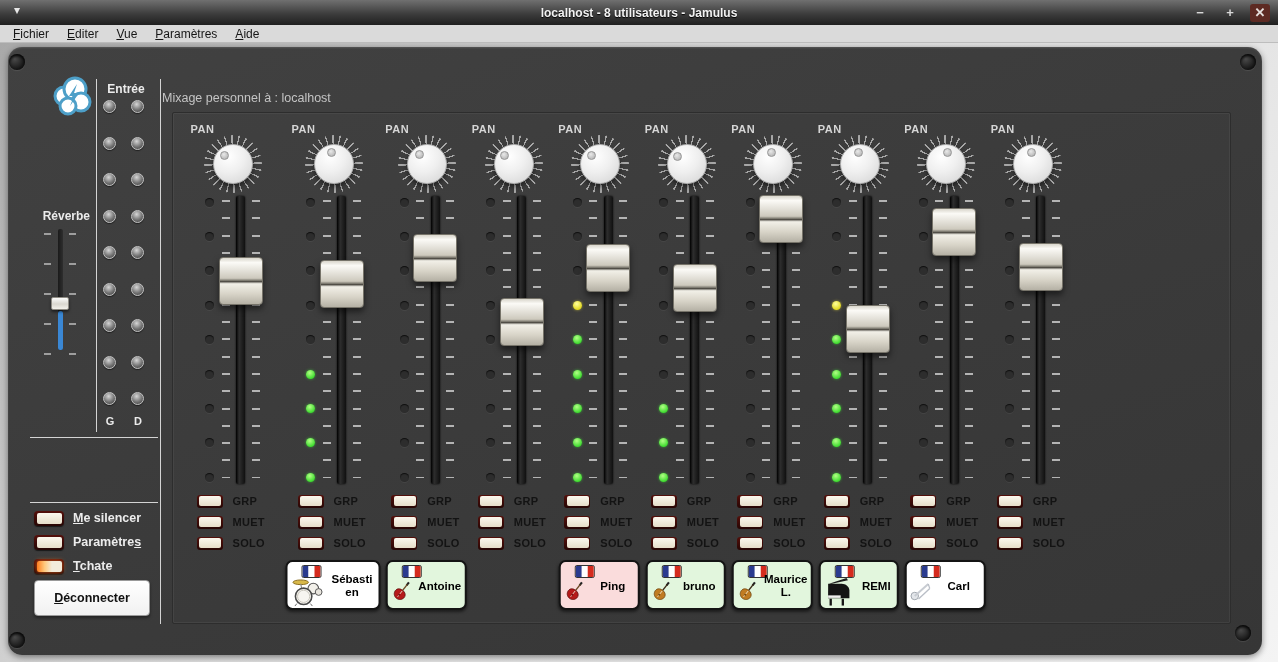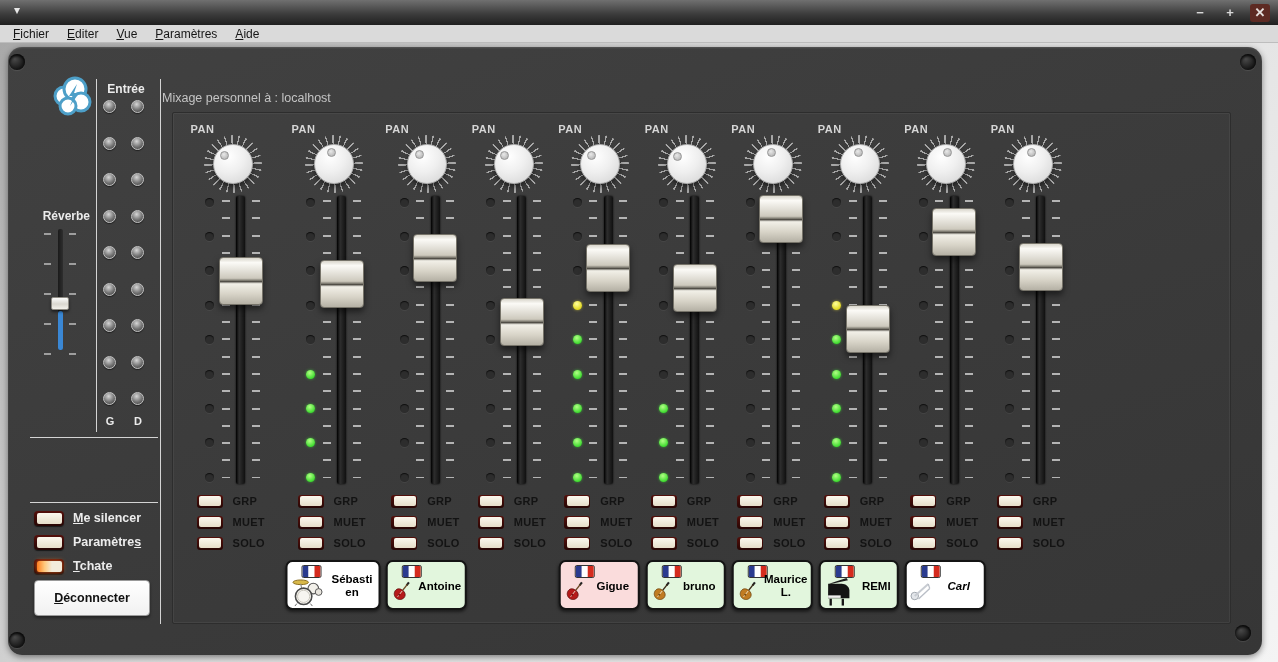--- a/index.html
+++ b/index.html
@@ -99,20 +99,21 @@
   .plate-icon svg{width:100%;height:100%;}
   .plate-name{position:absolute;top:2px;bottom:0;right:3px;display:flex;align-items:center;justify-content:center;
     text-align:center;font-size:11.5px;font-weight:bold;color:#000;line-height:1.12;word-break:break-word;}
 </style>
 </head>
 <body>
 
 <div class="window">
   <div class="titlebar">
     <span class="tb-icon">▾</span>
+    <span class="tb-title">localhost - 8 utilisateurs - Jamulus</span>
     <span class="tb-btns">
       <span class="tb-btn">−</span>
       <span class="tb-btn">+</span>
       <span class="tb-btn tb-close">✕</span>
     </span>
   </div>
 
   <div class="menubar" id="menubar">
       <span class="menu-item"><span></span><u>F</u><span>ichier</span></span>
       <span class="menu-item"><span></span><u>E</u><span>diter</span></span>
@@ -464,21 +465,21 @@
               </div>
               <div class="plate-icon" style="width: 24px;"><svg viewBox="0 0 32 32">
                   <g transform="rotate(38 16 16)">
                     <rect x="14.6" y="0.5" width="2.8" height="5" fill="#222"></rect>
                     <rect x="15.1" y="4" width="1.9" height="13" fill="#6b4a26"></rect>
                     <path d="M16 14 c4.5 0 7.5 2.6 7.5 6.2 c0 4 -3.4 7.3 -7.5 7.3 c-4.1 0 -7.5 -3.3 -7.5 -7.3 c0 -3.6 3 -6.2 7.5 -6.2 z" fill="#b51a1a" stroke="#5e0d0d"></path>
                     <line x1="16" y1="15" x2="16" y2="25" stroke="#e8e2d2" stroke-width="1.1"></line>
                     <circle cx="16" cy="21.5" r="1.4" fill="#7a1111"></circle>
                   </g>
                 </svg></div>
-              <div class="plate-name" style="left: 30px;">Gigue</div>
+              <div class="plate-name" style="left: 30px;">Ping</div>
             </div>
           </div>
           <div class="strip">
             <div class="core">
               <div class="pan-label">PAN</div>
               <div class="knob">
                 <div class="knob-ring"></div>
                 <div class="knob-body">
                   <div class="knob-dot" style="left: 4.7918px; top: 7.44658px;"></div>
                 </div>
@@ -703,21 +704,21 @@
                 <span style="background: rgb(42, 59, 143);"></span>
                 <span style="background: rgb(255, 255, 255);"></span>
                 <span style="background: rgb(213, 43, 30);"></span>
               </div>
               <div class="plate-icon" style="width: 24px;"><svg viewBox="0 0 32 32">
                   <circle cx="8" cy="22" r="5" fill="#e3e6ea" stroke="#9aa0a8" stroke-width="1.2"></circle>
                   <line x1="8" y1="22" x2="26" y2="6" stroke="#c8ccd2" stroke-width="2.6"></line>
                   <line x1="13" y1="26" x2="28" y2="12" stroke="#b9bec6" stroke-width="1.8"></line>
                   <line x1="26" y1="6" x2="28" y2="12" stroke="#b9bec6" stroke-width="1.6"></line>
                 </svg></div>
-              <div class="plate-name" style="left: 30px; font-style: italic;">Carl</div>
+              <div class="plate-name" style="left: 30px;">Carl</div>
             </div>
           </div>
           <div class="strip">
             <div class="core">
               <div class="pan-label">PAN</div>
               <div class="knob">
                 <div class="knob-ring"></div>
                 <div class="knob-body">
                   <div class="knob-dot" style="left: 12.8299px; top: 2.61678px;"></div>
                 </div>

